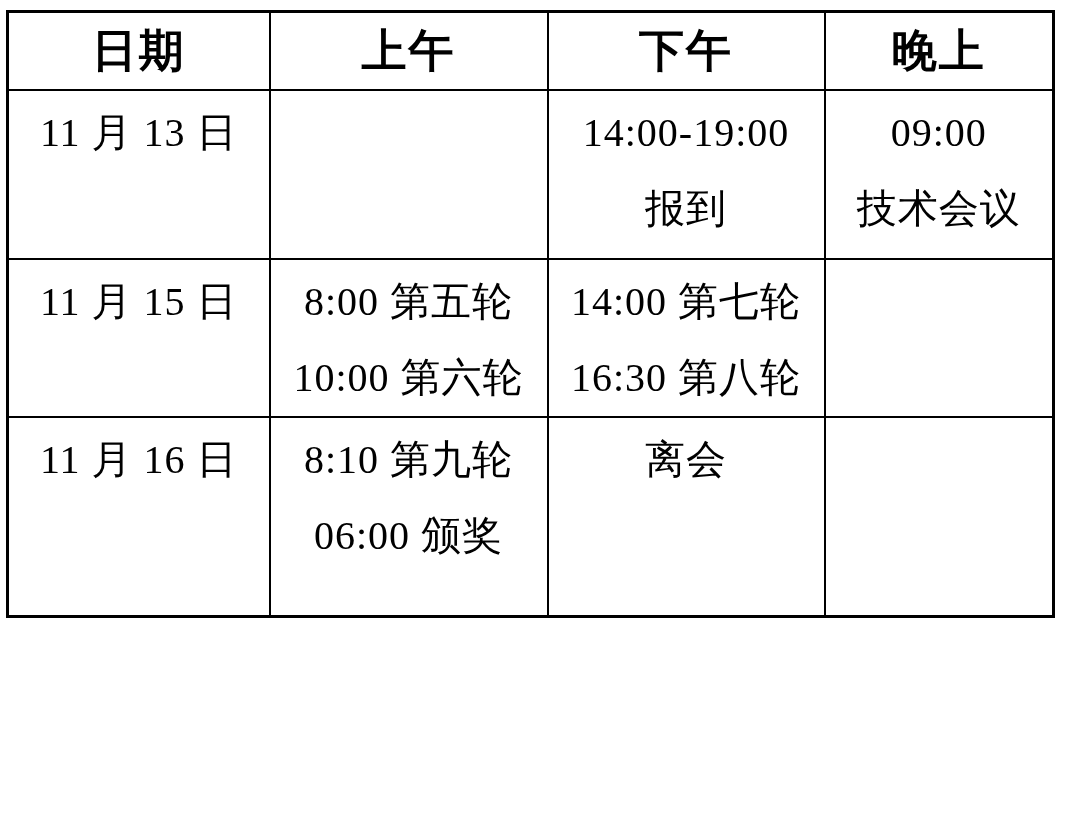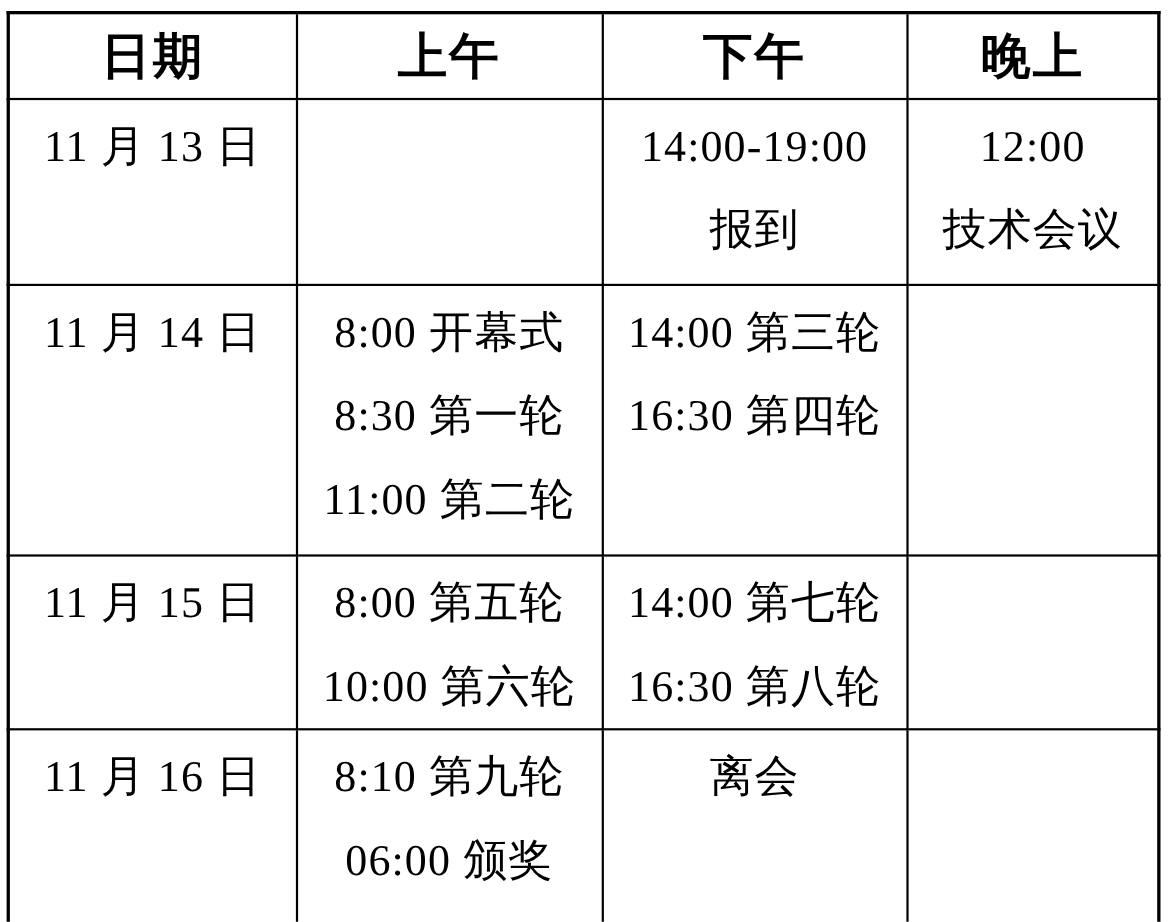--- a/index.html
+++ b/index.html
@@ -76,40 +76,25 @@
     <tr class="r0">
       <td>
         <div class="line">11 月 13 日</div>
       </td>
       <td></td>
       <td>
         <div class="line">14:00-19:00</div>
         <div class="line">报到</div>
       </td>
       <td>
-        <div class="line">12:00</div>
+        <div class="line">09:00</div>
         <div class="line">技术会议</div>
       </td>
     </tr>
 
-    <tr class="r1">
-      <td>
-        <div class="line">11 月 14 日</div>
-      </td>
-      <td>
-        <div class="line">8:00 开幕式</div>
-        <div class="line">8:30 第一轮</div>
-        <div class="line">11:00 第二轮</div>
-      </td>
-      <td>
-        <div class="line">14:00 第三轮</div>
-        <div class="line">16:30 第四轮</div>
-      </td>
-      <td></td>
-    </tr>
 
     <tr class="r2">
       <td>
         <div class="line">11 月 15 日</div>
       </td>
       <td>
         <div class="line">8:00 第五轮</div>
         <div class="line">10:00 第六轮</div>
       </td>
       <td>

